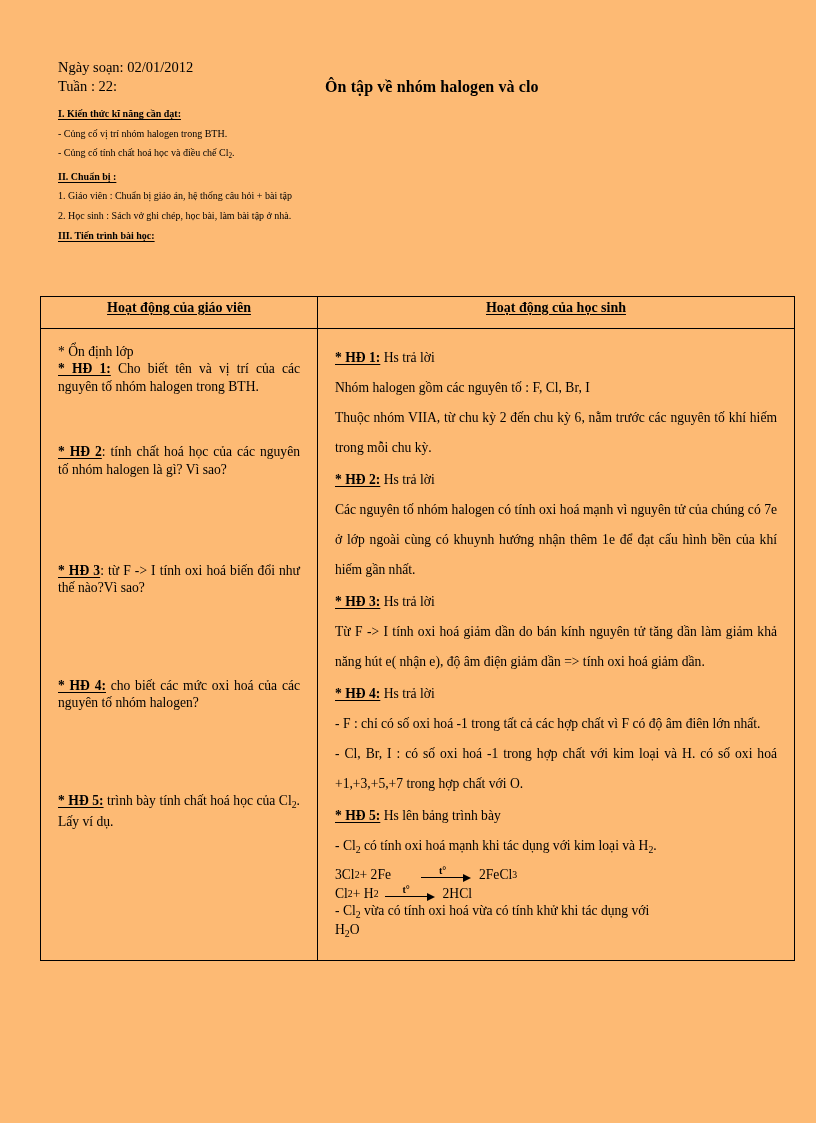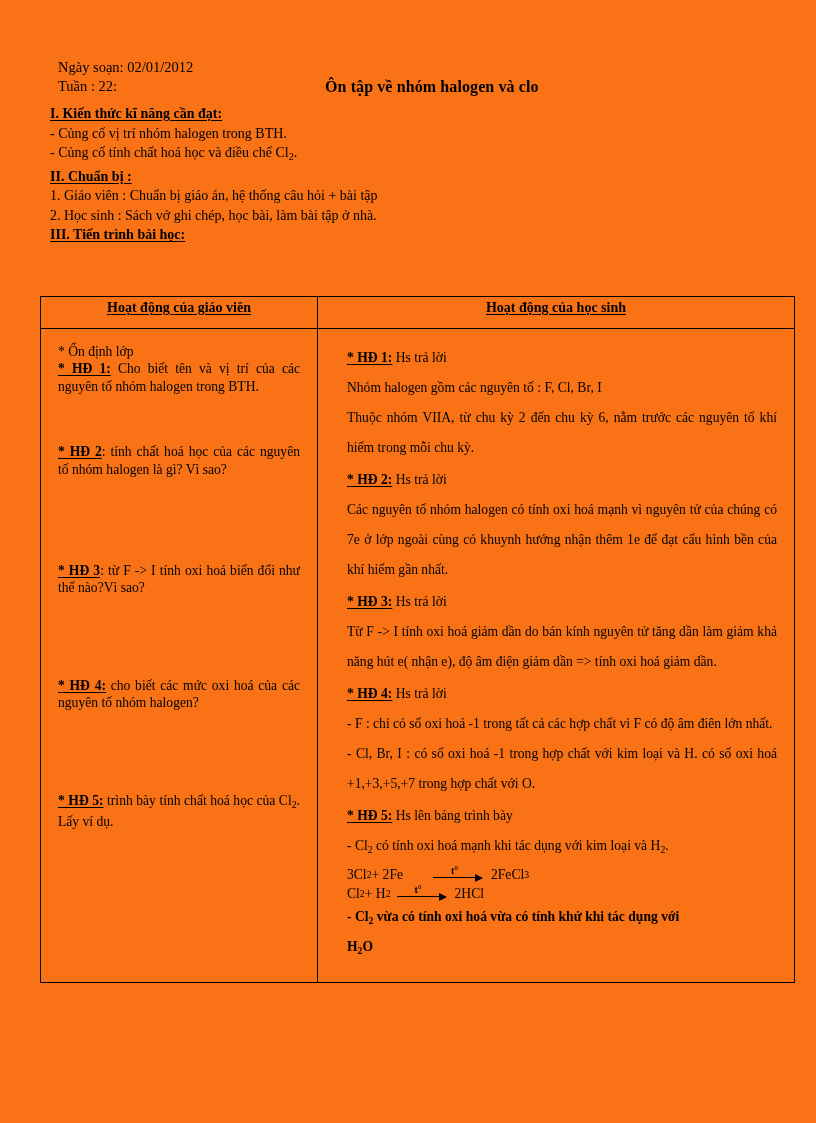--- a/index.html
+++ b/index.html
@@ -10,21 +10,21 @@
   }
   body {
     font-family: "Liberation Serif", "DejaVu Serif", serif;
     color: #000000;
   }
   .page {
     position: relative;
     width: 816px;
     height: 1123px;
     margin: 0 auto;
-    background: #f97316;
+    background: #fdba74;
     overflow: hidden;
     box-sizing: border-box;
   }
 
   
   .header-zone {
     position: absolute;
     left: 58px;
     top: 58px;
     width: 700px;
@@ -47,24 +47,24 @@
     top: 20px;
     font-size: 16px;
     font-weight: bold;
     white-space: nowrap;
     letter-spacing: 0.1px;
   }
 
   
   .intro {
     position: absolute;
-    left: 50px;
+    left: 58px;
     top: 104px;
     width: 720px;
-    font-size: 14px;
+    font-size: 10px;
     line-height: 19.6px;
   }
   .sec-head {
     font-weight: bold;
     text-decoration: underline;
     text-underline-offset: 2px;
   }
   .intro div {
     white-space: nowrap;
   }
@@ -121,24 +121,23 @@
   .spacer-lg { height: 60px; }
 
   
   .s-line {
     text-align: justify;
     text-justify: inter-word;
     line-height: 30px;
     margin: 0;
   }
   .s-line.tight {
-    line-height: 27px;
-    font-weight: bold;
-  }
-  .s-group { margin: 0 0 2px 12px; }
+    line-height: 16px;
+  }
+  .s-group { margin: 0 0 2px 0; }
 
   sub { font-size: 0.72em; vertical-align: -0.28em; }
 
   
   .eq-row {
     display: flex;
     align-items: flex-end;
     line-height: 19px;
     white-space: nowrap;
   }

